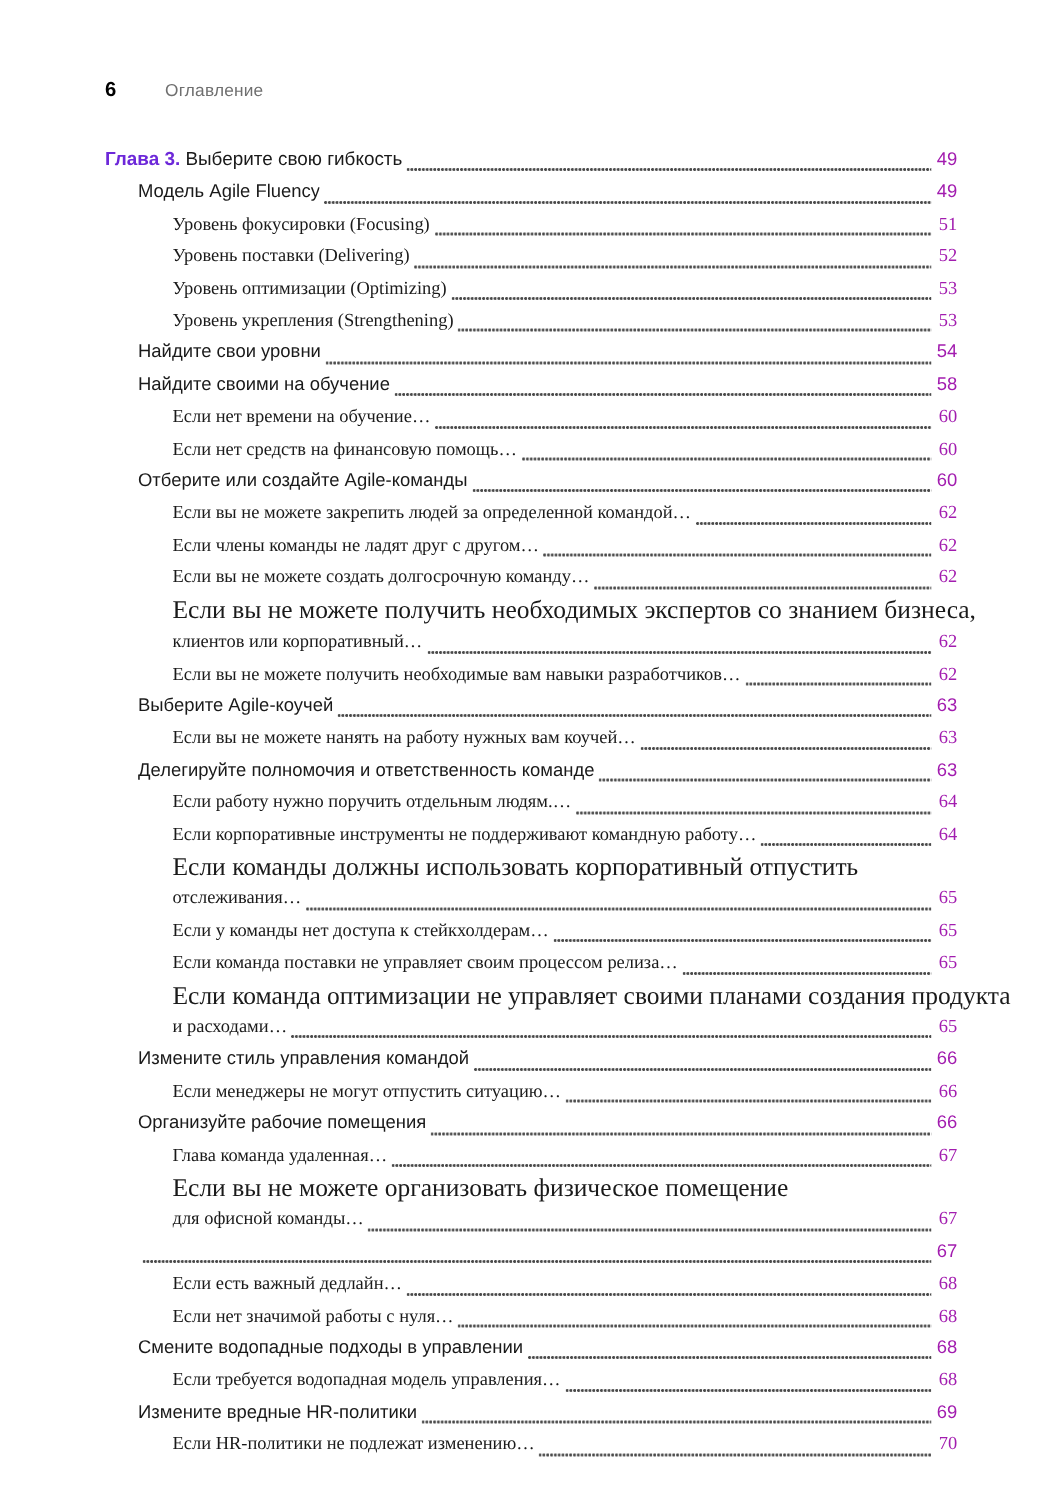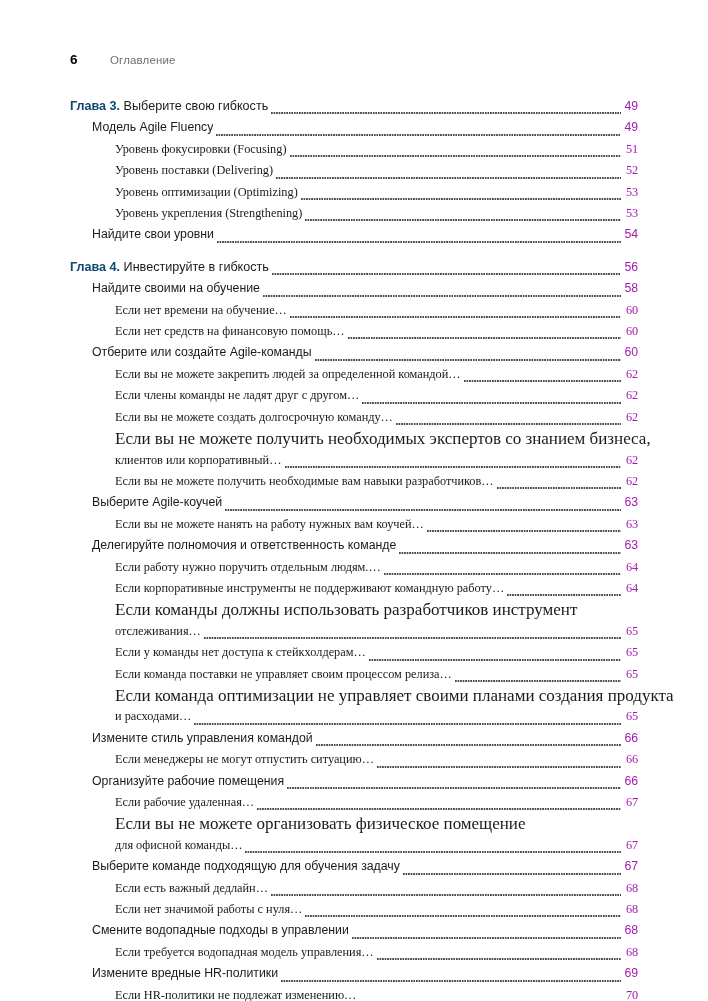--- a/index.html
+++ b/index.html
@@ -121,21 +121,21 @@
   .lvl0 { margin-left: 0px;  }
   .lvl1 { margin-left: 22px; }
   .lvl2 { margin-left: 45px; font-family: Liberation Serif, serif; }
 
   .lvl0 .entry-line,
   .lvl0 .entry-wrap { font-size: 12.6px; }
 
   
   .chap-num {
     font-weight: bold;
-    color: #0c4a6e;
+    color: #6d28d9;
     margin-right: 3.5px;
   }
 
   
   .chapter-gap { margin-top: 11px; }
 </style>
 </head>
 <body>
 
 <div class="page">
@@ -188,27 +188,20 @@
           <span class="pageno">53</span>
         </div>
       </div>
       <div class="toc-entry lvl1">
         <div class="entry-line">
           <span class="entry-text">Найдите свои уровни</span>
           <span class="leader"></span>
           <span class="pageno">54</span>
         </div>
       </div>
-      <div class="toc-entry lvl0 chapter-gap">
-        <div class="entry-line">
-          <span class="entry-text"><span class="chap-num">Глава 4.</span><span>Инвестируйте в гибкость</span></span>
-          <span class="leader"></span>
-          <span class="pageno">56</span>
-        </div>
-      </div>
       <div class="toc-entry lvl1">
         <div class="entry-line">
           <span class="entry-text">Найдите своими на обучение</span>
           <span class="leader"></span>
           <span class="pageno">58</span>
         </div>
       </div>
       <div class="toc-entry lvl2">
         <div class="entry-line">
           <span class="entry-text">Если нет времени на обучение…</span>
@@ -295,21 +288,21 @@
         </div>
       </div>
       <div class="toc-entry lvl2">
         <div class="entry-line">
           <span class="entry-text">Если корпоративные инструменты не поддерживают командную работу…</span>
           <span class="leader"></span>
           <span class="pageno">64</span>
         </div>
       </div>
       <div class="toc-entry lvl2">
-        <div class="entry-wrap">Если команды должны использовать разработчиков инструмент</div>
+        <div class="entry-wrap">Если команды должны использовать корпоративный отпустить</div>
         <div class="entry-line">
           <span class="entry-text">отслеживания…</span>
           <span class="leader"></span>
           <span class="pageno">65</span>
         </div>
       </div>
       <div class="toc-entry lvl2">
         <div class="entry-line">
           <span class="entry-text">Если у команды нет доступа к стейкхолдерам…</span>
           <span class="leader"></span>
@@ -347,36 +340,35 @@
       </div>
       <div class="toc-entry lvl1">
         <div class="entry-line">
           <span class="entry-text">Организуйте рабочие помещения</span>
           <span class="leader"></span>
           <span class="pageno">66</span>
         </div>
       </div>
       <div class="toc-entry lvl2">
         <div class="entry-line">
-          <span class="entry-text">Если рабочие удаленная…</span>
+          <span class="entry-text">Глава команда удаленная…</span>
           <span class="leader"></span>
           <span class="pageno">67</span>
         </div>
       </div>
       <div class="toc-entry lvl2">
         <div class="entry-wrap">Если вы не можете организовать физическое помещение</div>
         <div class="entry-line">
           <span class="entry-text">для офисной команды…</span>
           <span class="leader"></span>
           <span class="pageno">67</span>
         </div>
       </div>
       <div class="toc-entry lvl1">
         <div class="entry-line">
-          <span class="entry-text">Выберите команде подходящую для обучения задачу</span>
           <span class="leader"></span>
           <span class="pageno">67</span>
         </div>
       </div>
       <div class="toc-entry lvl2">
         <div class="entry-line">
           <span class="entry-text">Если есть важный дедлайн…</span>
           <span class="leader"></span>
           <span class="pageno">68</span>
         </div>

